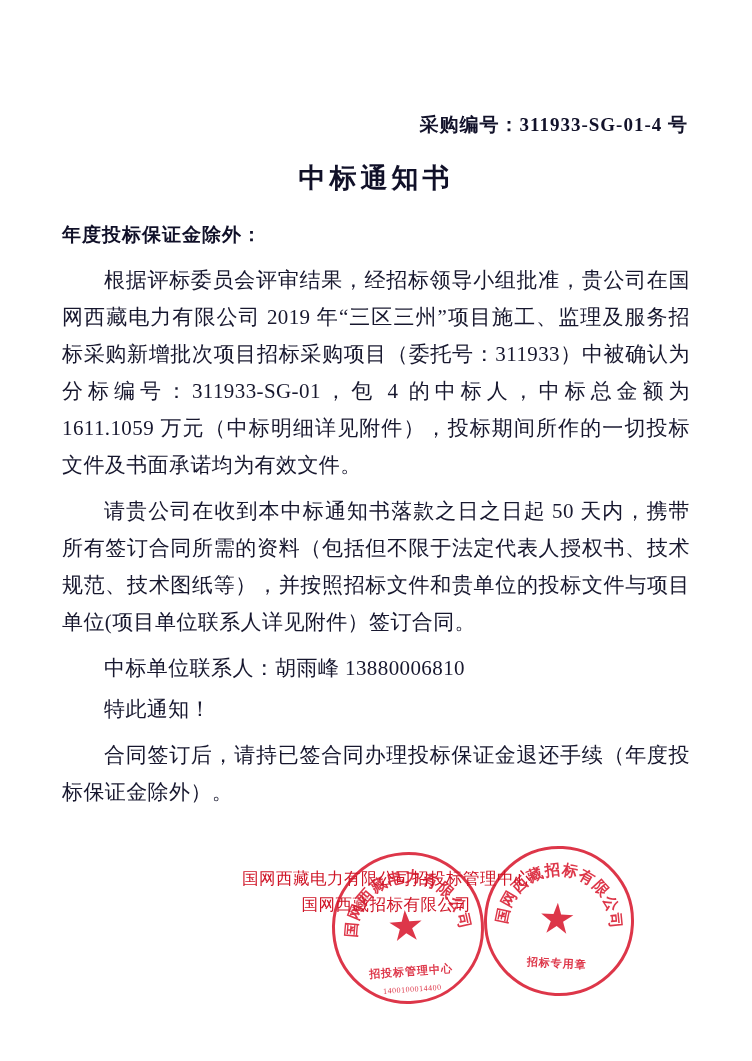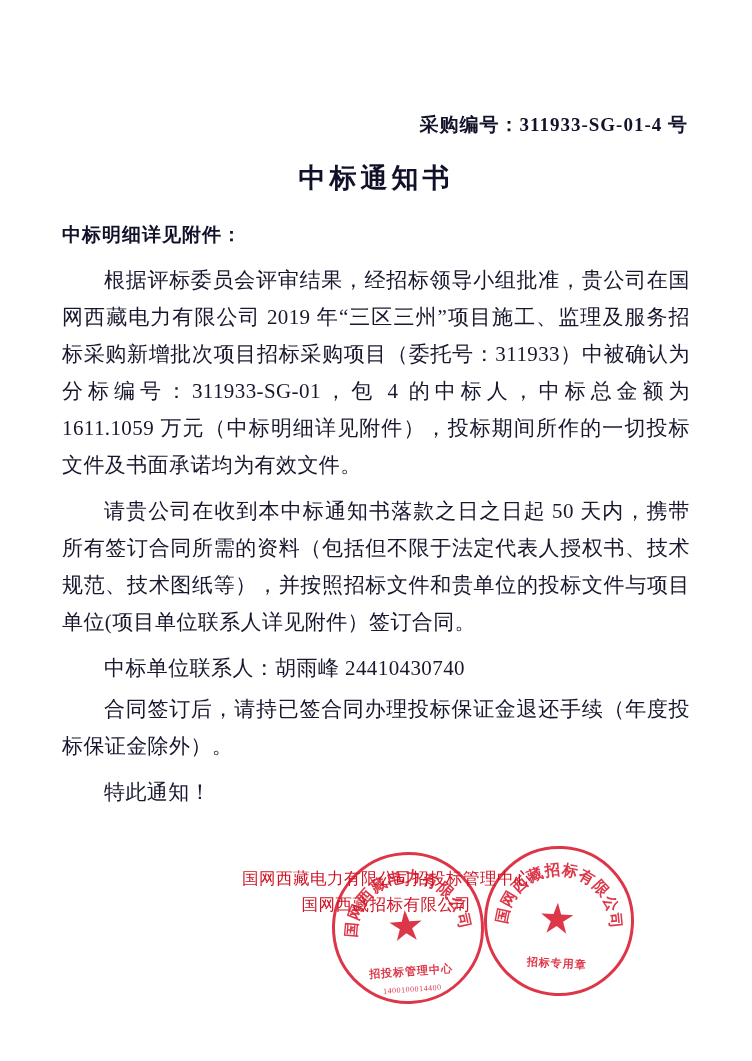--- a/index.html
+++ b/index.html
@@ -181,28 +181,28 @@
 </style>
 </head>
 <body>
 
 <div class="page">
 
   <div class="doc-number">采购编号：311933-SG-01-4 号</div>
 
   <div class="doc-title">中标通知书</div>
 
-  <div class="recipient">中标明细详见附件：</div>
+  <div class="recipient">年度投标保证金除外：</div>
 
   <div class="body-text">
     <p class="para">根据评标委员会评审结果，经招标领导小组批准，贵公司在国网西藏电力有限公司 2019 年“三区三州”项目施工、监理及服务招标采购新增批次项目招标采购项目（委托号：311933）中被确认为分标编号：311933-SG-01，包 4 的中标人，中标总金额为 1611.1059 万元（中标明细详见附件），投标期间所作的一切投标文件及书面承诺均为有效文件。</p>
     <p class="para">请贵公司在收到本中标通知书落款之日之日起 50 天内，携带所有签订合同所需的资料（包括但不限于法定代表人授权书、技术规范、技术图纸等），并按照招标文件和贵单位的投标文件与项目单位(项目单位联系人详见附件）签订合同。</p>
-    <p class="para tight">中标单位联系人：胡雨峰 24410430740</p>
+    <p class="para tight">中标单位联系人：胡雨峰 13880006810</p>
+    <p class="para">特此通知！</p>
     <p class="para">合同签订后，请持已签合同办理投标保证金退还手续（年度投标保证金除外）。</p>
-    <p class="para">特此通知！</p>
   </div>
 
   <div class="seal seal-left">
     <div class="seal-inner">
       <div class="seal-arc-text">
         <svg viewBox="0 0 152 152">
           <defs>
             <path id="arcLeft" d="M 22,82 A 54,54 0 0 1 130,82"></path>
           </defs>
           <text font-size="16" letter-spacing="1">

